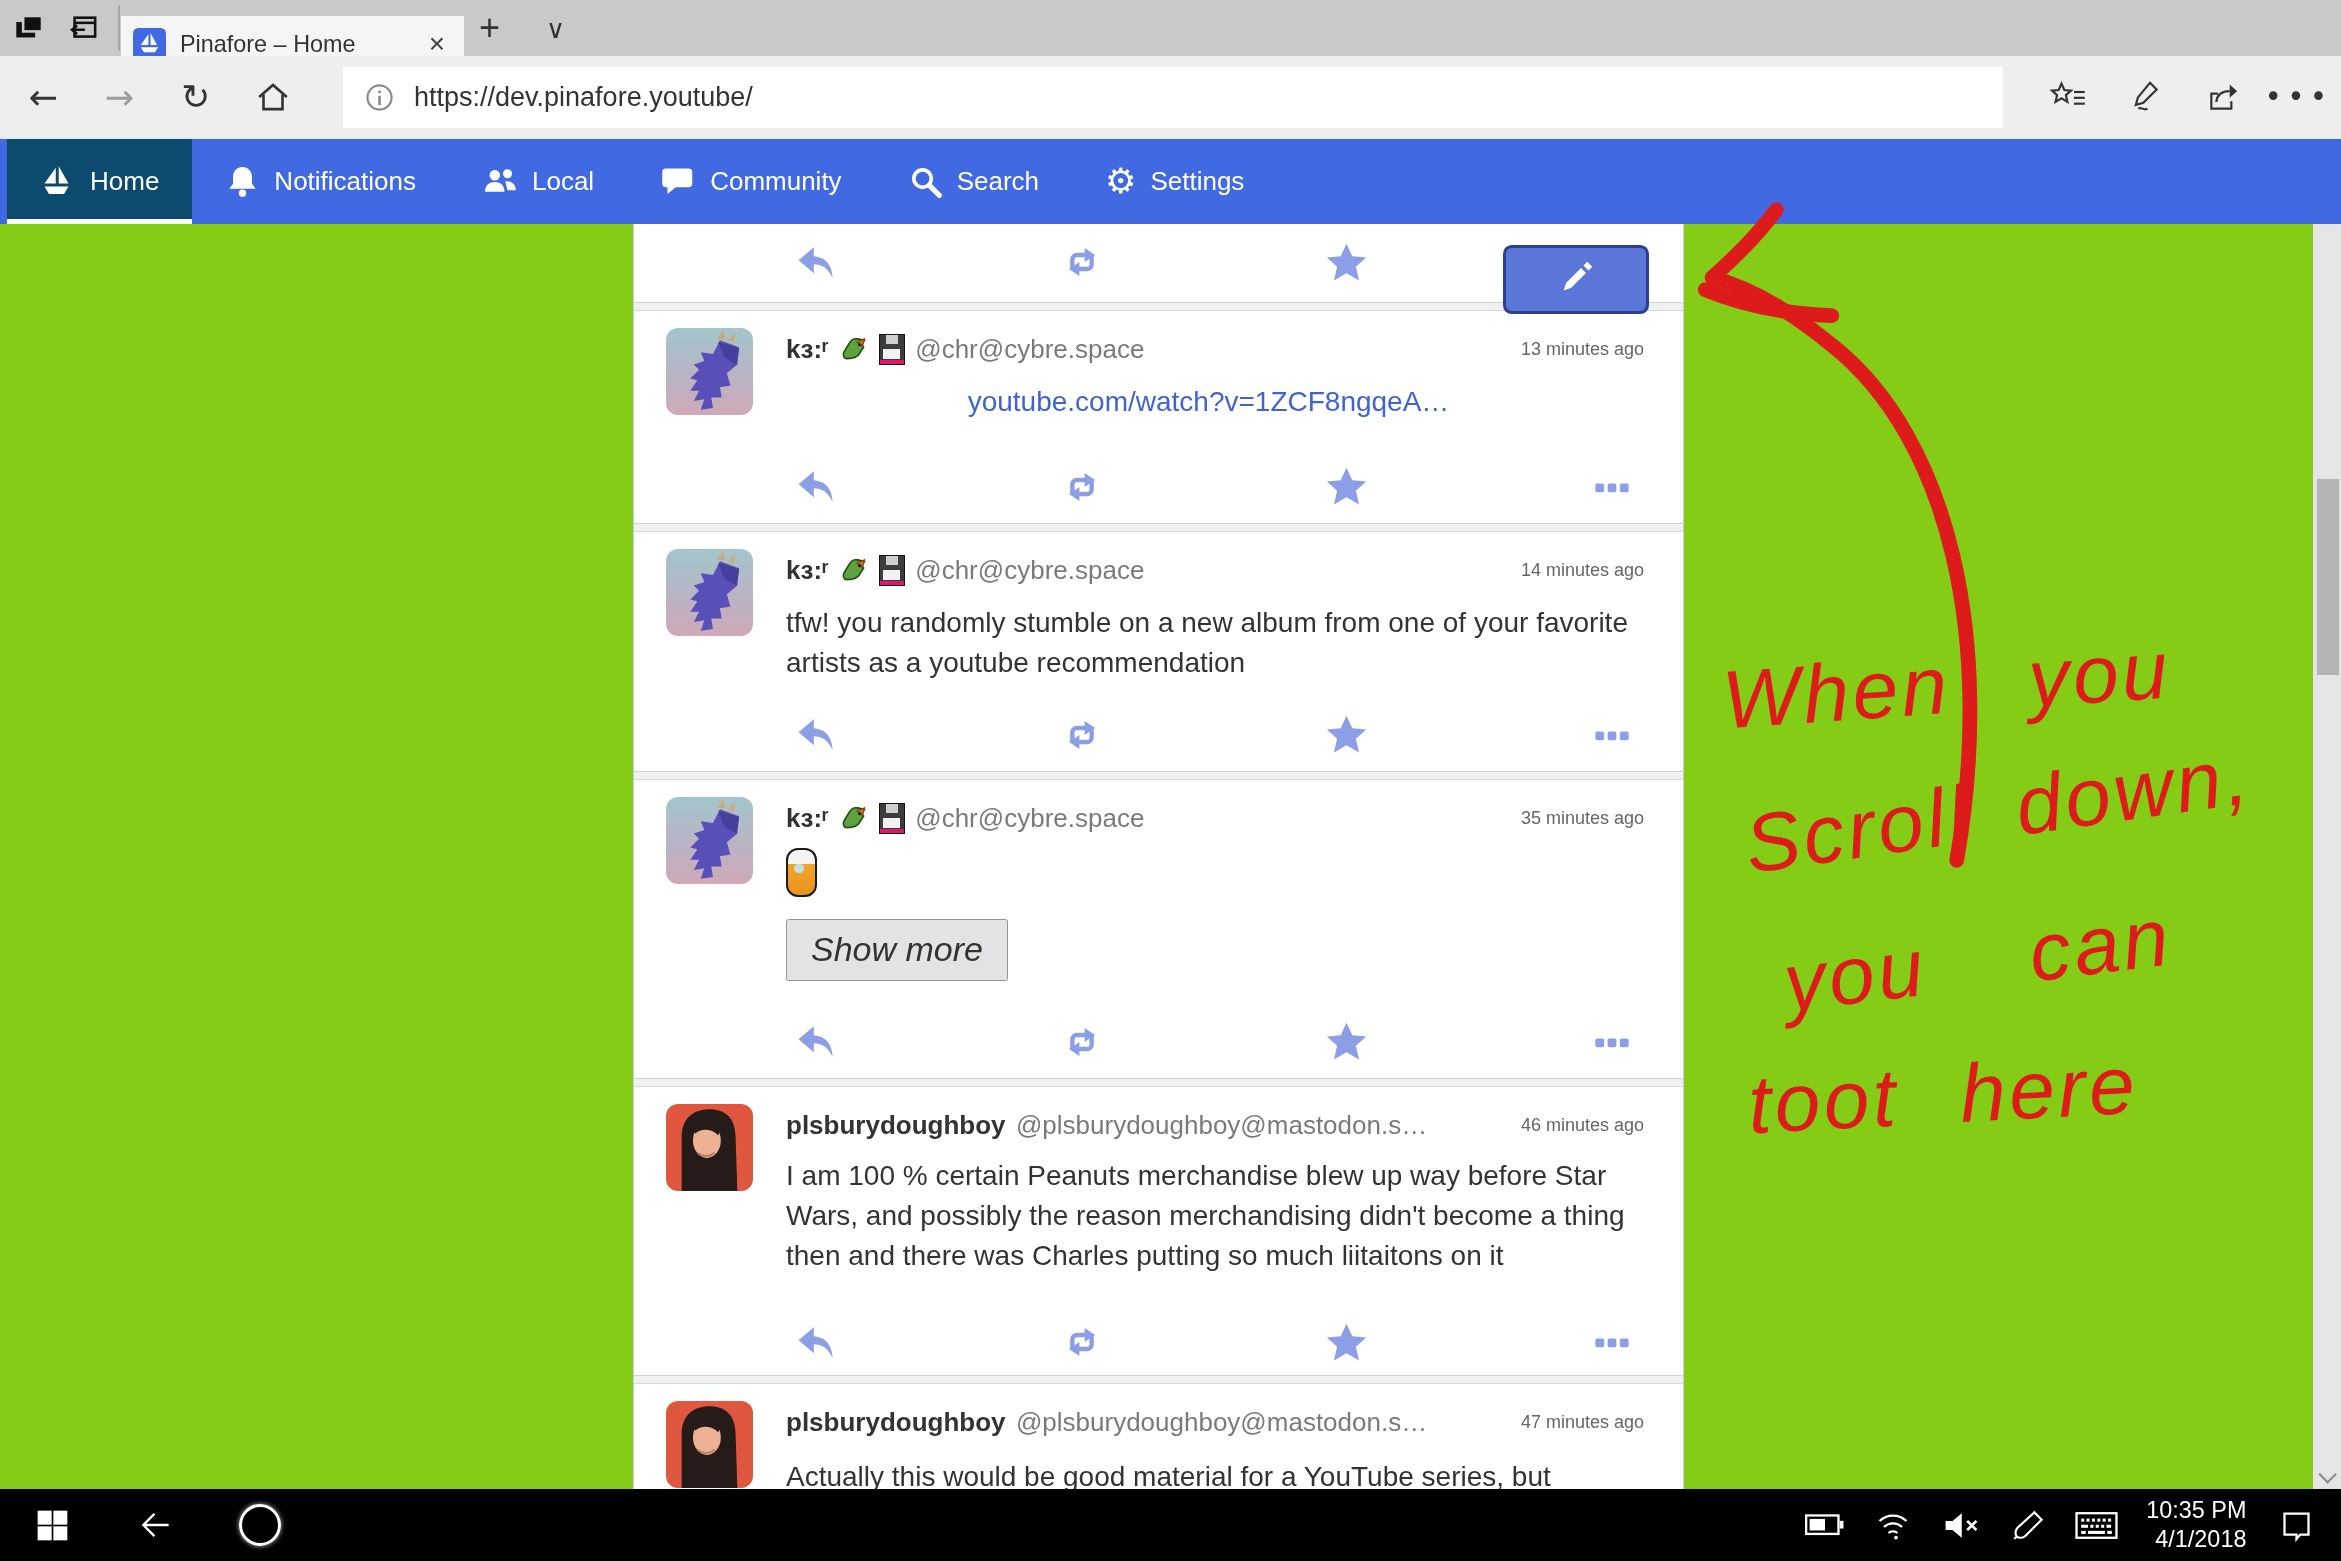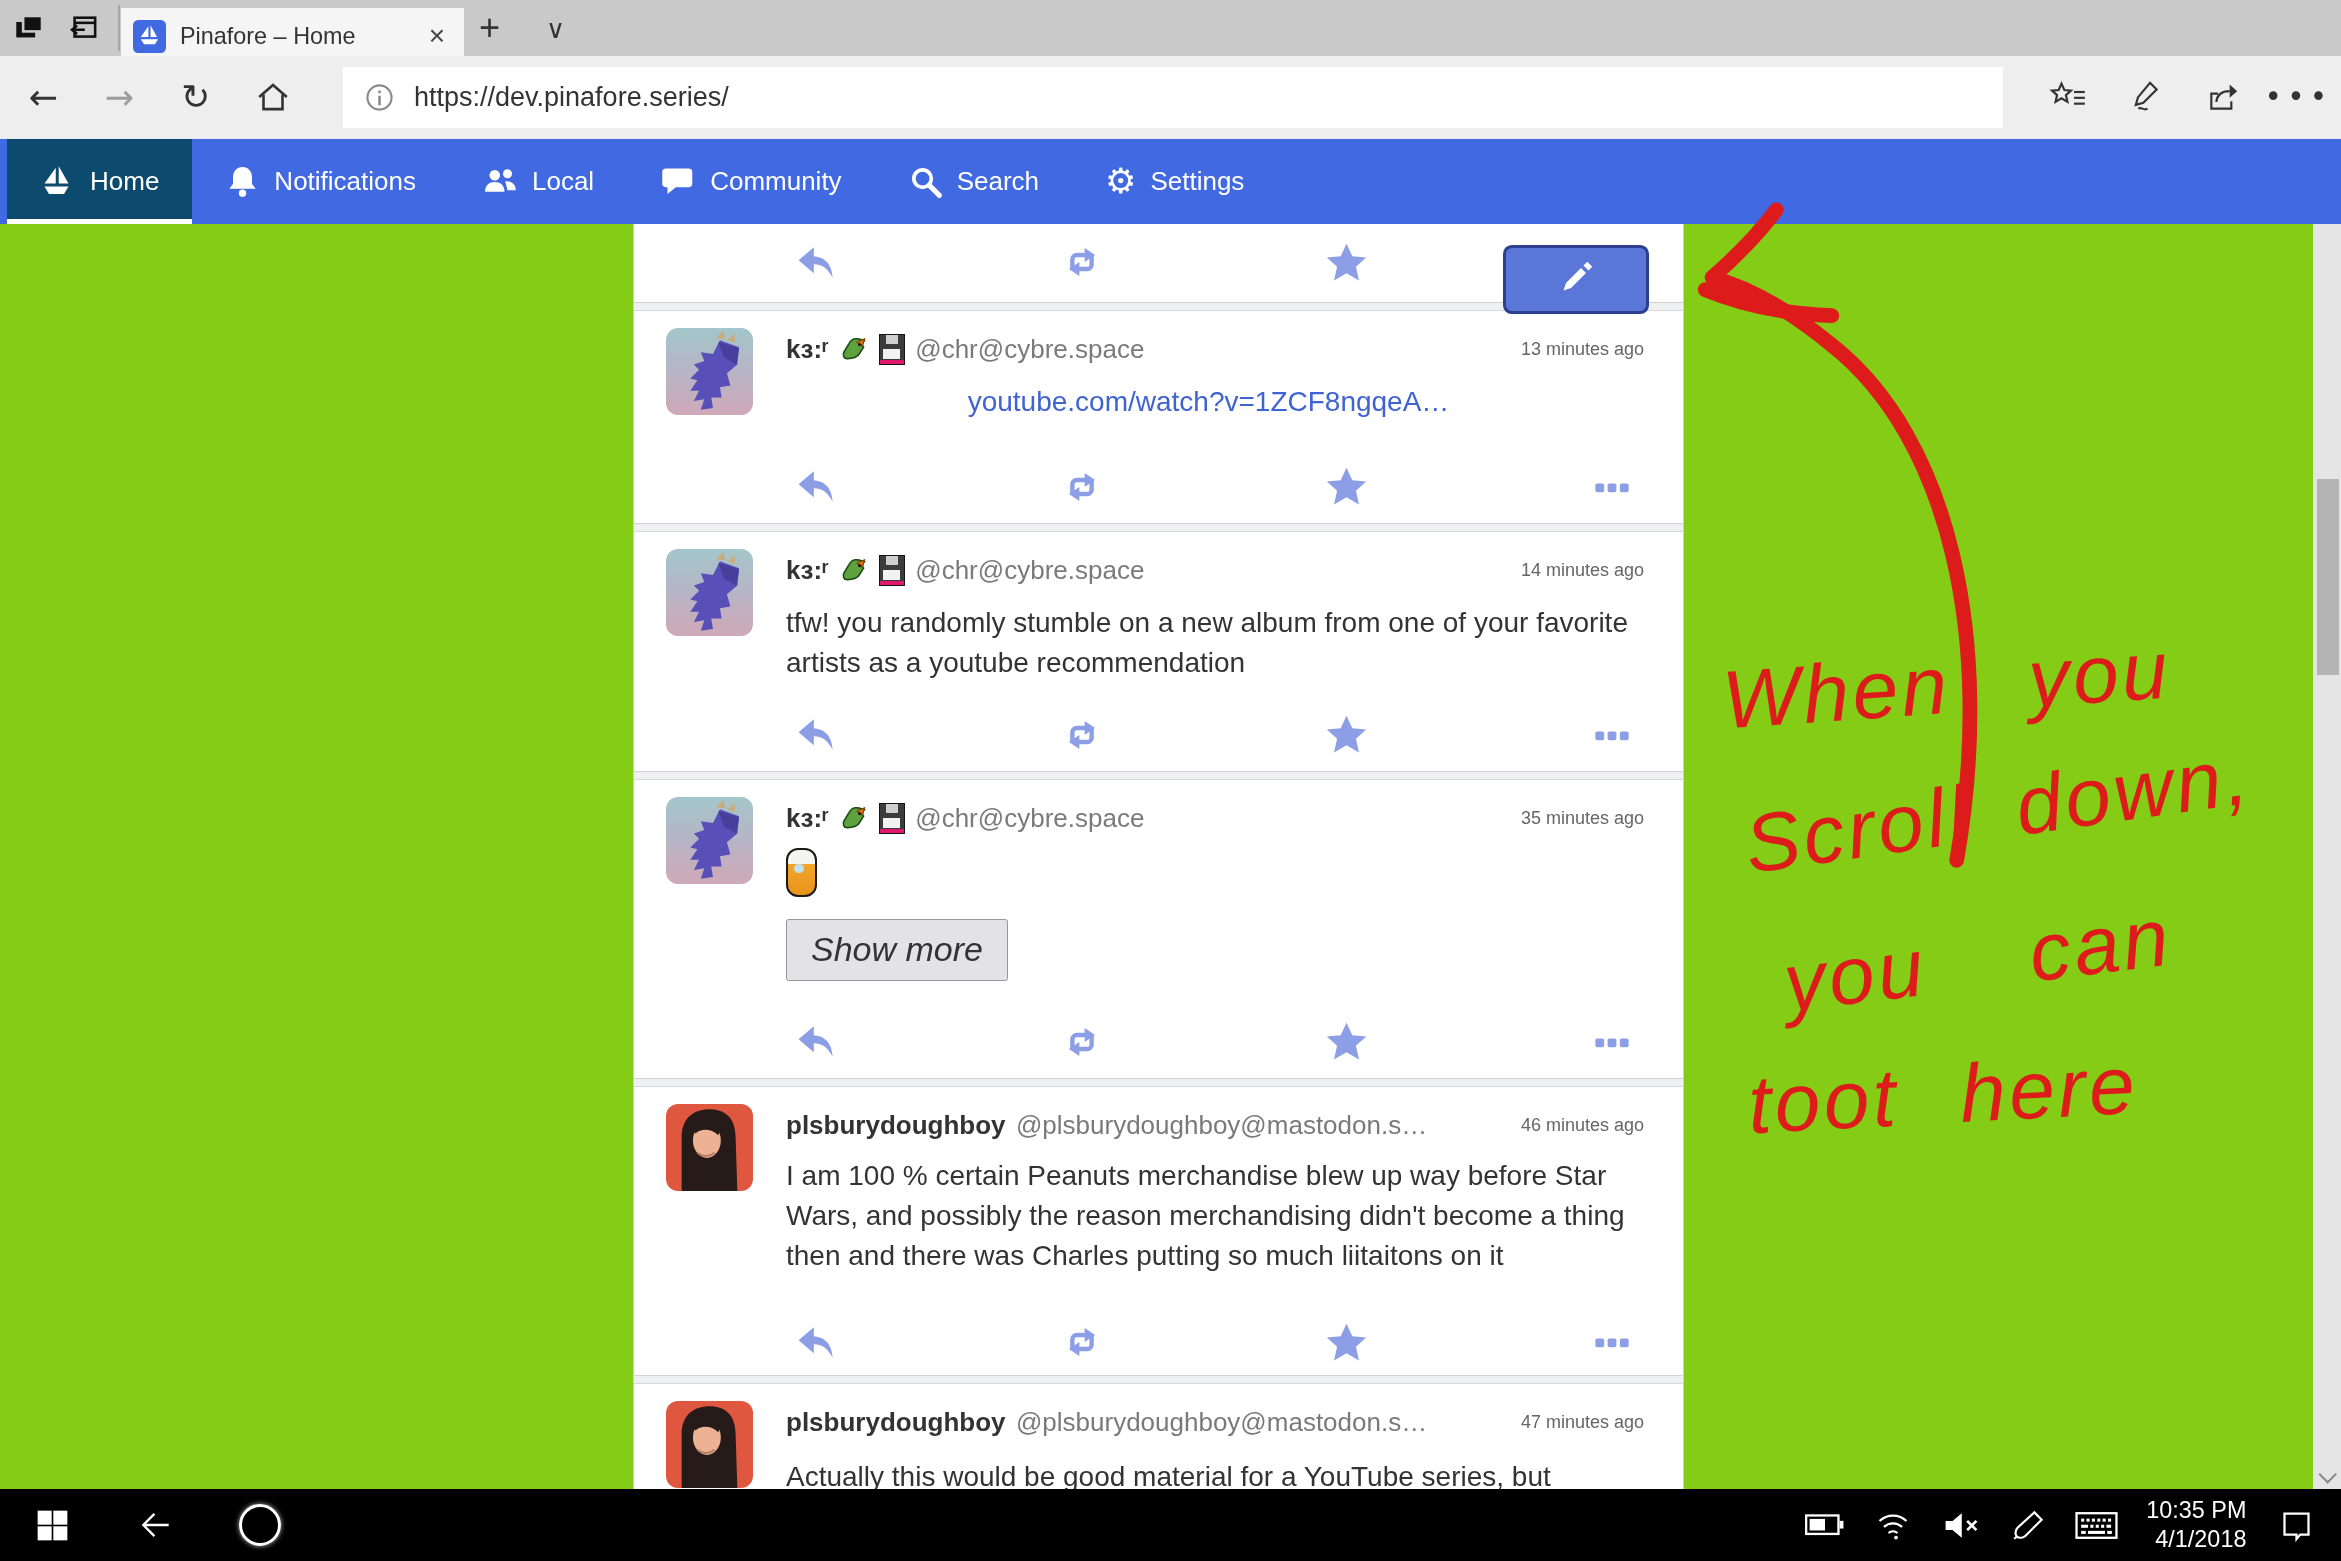--- a/index.html
+++ b/index.html
@@ -3,21 +3,21 @@
 <meta charset="utf-8">
 <style>
   html,body{margin:0;padding:0;background:#000;}
   #screen{position:relative;width:2342px;height:1561px;overflow:hidden;
           font-family:"Liberation Sans",sans-serif;background:#e2e8f8;}
 
   
   .tabbar{position:absolute;left:0;top:0;width:2342px;height:56px;background:#c9c9c9;}
   .tabbar .winicon{position:absolute;top:10.4px;width:36px;height:36px;}
   .tabbar .divider{position:absolute;left:118px;top:5.2px;width:1.7px;height:46px;background:#a8a8a8;}
-  .tab{position:absolute;left:121px;top:8px;width:343px;height:56px;background:#f5f5f5;
+  .tab{position:absolute;left:121px;top:16px;width:343px;height:56px;background:#f5f5f5;
        display:flex;align-items:center;padding:0 12px;box-sizing:border-box;}
   .favicon{width:33px;height:33px;border-radius:5.2px;background:#4169e1;flex:0 0 auto;
            display:flex;align-items:center;justify-content:center;}
   .tabtitle{margin-left:14px;font-size:23.4px;color:#333;flex:1;white-space:nowrap;overflow:hidden;}
   .tabclose{font-size:28px;color:#444;padding:0 7px;line-height:1;}
   .newtab{position:absolute;left:479px;top:7px;font-size:36px;color:#333;font-weight:300;}
   .tabchev{position:absolute;left:546px;top:14px;font-size:26px;color:#333;font-family:"DejaVu Sans",sans-serif;}
 
   
   .toolbar{position:absolute;left:0;top:56px;width:2342px;height:82px;background:#eeeeee;}
@@ -146,21 +146,21 @@
           <path d="M11 19 v17 h22 v-17"></path>
         </svg>
     </span>
 
     <div class="addrbar">
       <svg viewBox="0 0 36 36" width="31" height="31">
           <circle cx="18" cy="18" r="14" fill="none" stroke="#8a8a8a" stroke-width="2.5"></circle>
           <rect x="16.5" y="10" width="3" height="3" fill="#8a8a8a"></rect>
           <rect x="16.5" y="16" width="3" height="11" fill="#8a8a8a"></rect>
         </svg>
-      <span class="urltext">https://dev.pinafore.series/</span>
+      <span class="urltext">https://dev.pinafore.youtube/</span>
     </div>
 
     <span class="tb-ic" style="left:2034px;">
       <svg viewBox="0 0 48 48" width="40" height="40" fill="none" stroke="#333" stroke-width="2.6">
           <path d="M15 8 l3.4 7.6 8 .7 -6.1 5.4 1.8 8.1 -7.1-4.3 -7.1 4.3 1.8-8.1 -6.1-5.4 8-.7 z"></path>
           <line x1="30" y1="18" x2="43" y2="18"></line>
           <line x1="30" y1="25" x2="43" y2="25"></line>
           <line x1="30" y1="32" x2="43" y2="32"></line>
         </svg>
     </span>

